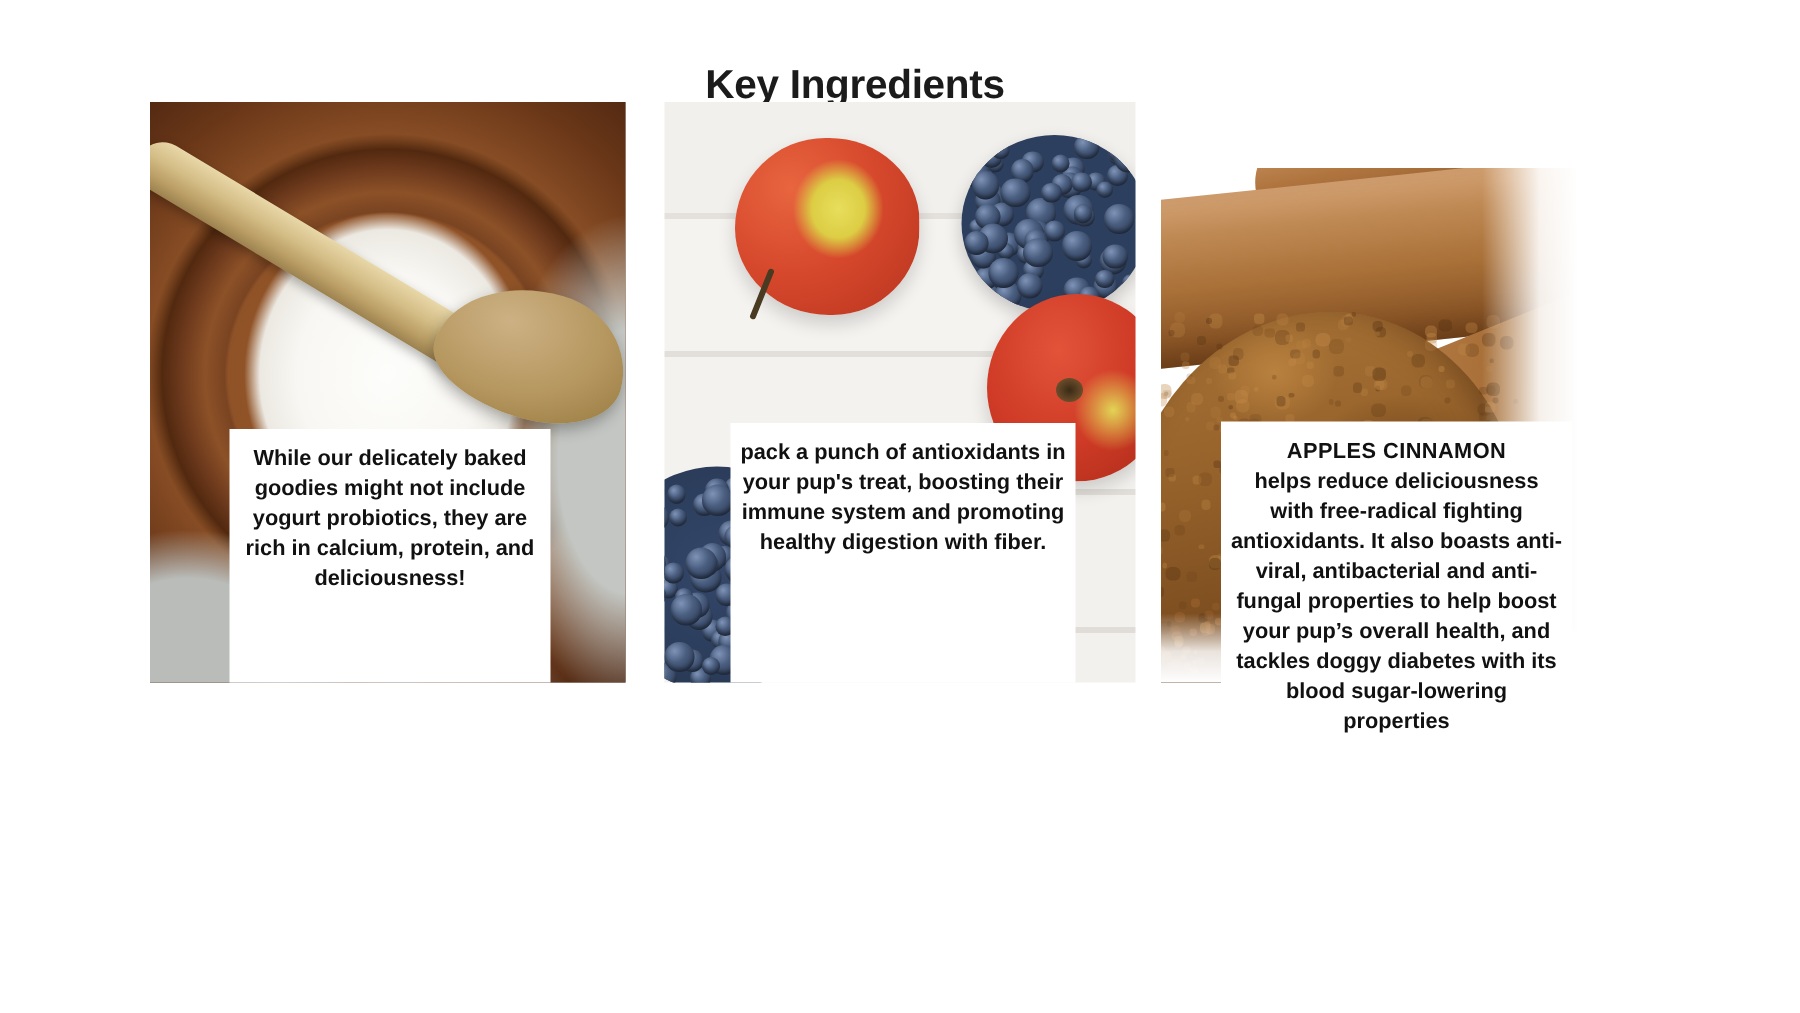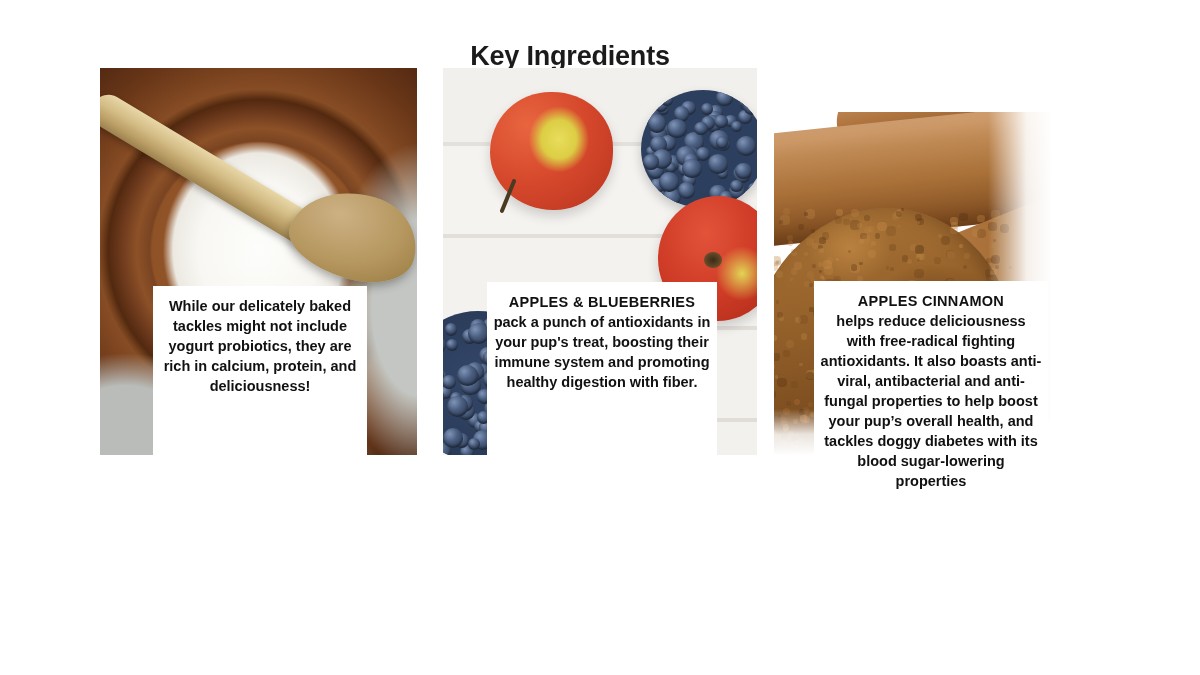--- a/index.html
+++ b/index.html
@@ -249,21 +249,21 @@
 <div class="page">
 
   <h1 class="page-title">Key Ingredients</h1>
 
   <div class="panel">
     <div class="photo" id="photo-yogurt">
       <div class="spoon"></div>
       <div class="spoon-bowl"></div>
     </div>
     <div class="caption-card" id="caption-yogurt">
-      <span class="cap-body">While our delicately baked tackles might not include yogurt probiotics, they are rich in calcium, protein, and deliciousness!</span>
+      <span class="cap-body">While our delicately baked goodies might not include yogurt probiotics, they are rich in calcium, protein, and deliciousness!</span>
     </div>
   </div>
 
   <div class="panel">
     <div class="photo" id="photo-apples">
       <div class="berrybowl-a">
         <div class="berries">
             <div class="berry" style="width: 17.6965px; height: 17.6965px; left: 68.2693px; top: 94.5122px;"></div>
             <div class="berry" style="width: 11.0716px; height: 11.0716px; left: 5.06185px; top: 56.2969px;"></div>
             <div class="berry" style="width: 12.8413px; height: 12.8413px; left: 9.44119px; top: 16.9536px;"></div>
@@ -413,21 +413,20 @@
             <div class="berry" style="width: 16.4093px; height: 16.4093px; left: 86.573px; top: 23.7782px;"></div>
             <div class="berry" style="width: 14.5686px; height: 14.5686px; left: 73.9577px; top: 78.3689px;"></div>
             <div class="berry" style="width: 12.6792px; height: 12.6792px; left: 106.356px; top: 50.571px;"></div>
             <div class="berry" style="width: 20.8744px; height: 20.8744px; left: 54.0869px; top: 54.4374px;"></div>
             <div class="berry" style="width: 13.4735px; height: 13.4735px; left: 27.5283px; top: 79.4811px;"></div>
             <div class="berry" style="width: 15.9471px; height: 15.9471px; left: 85.7096px; top: 109.996px;"></div>
           </div>
       </div>
     </div>
     <div class="caption-card" id="caption-apples">
-      <span class="cap-title">APPLES &amp; BLUEBERRIES</span>
       <span class="cap-body">pack a punch of antioxidants in your pup's treat, boosting their immune system and promoting healthy digestion with fiber.</span>
     </div>
   </div>
 
   <div class="panel">
     <div class="photo" id="photo-cinnamon">
       <div class="stick-back"></div>
       <div class="stick-main"></div>
       <div class="stick-right"></div>
       <div class="powder" id="cinnamon-powder">

